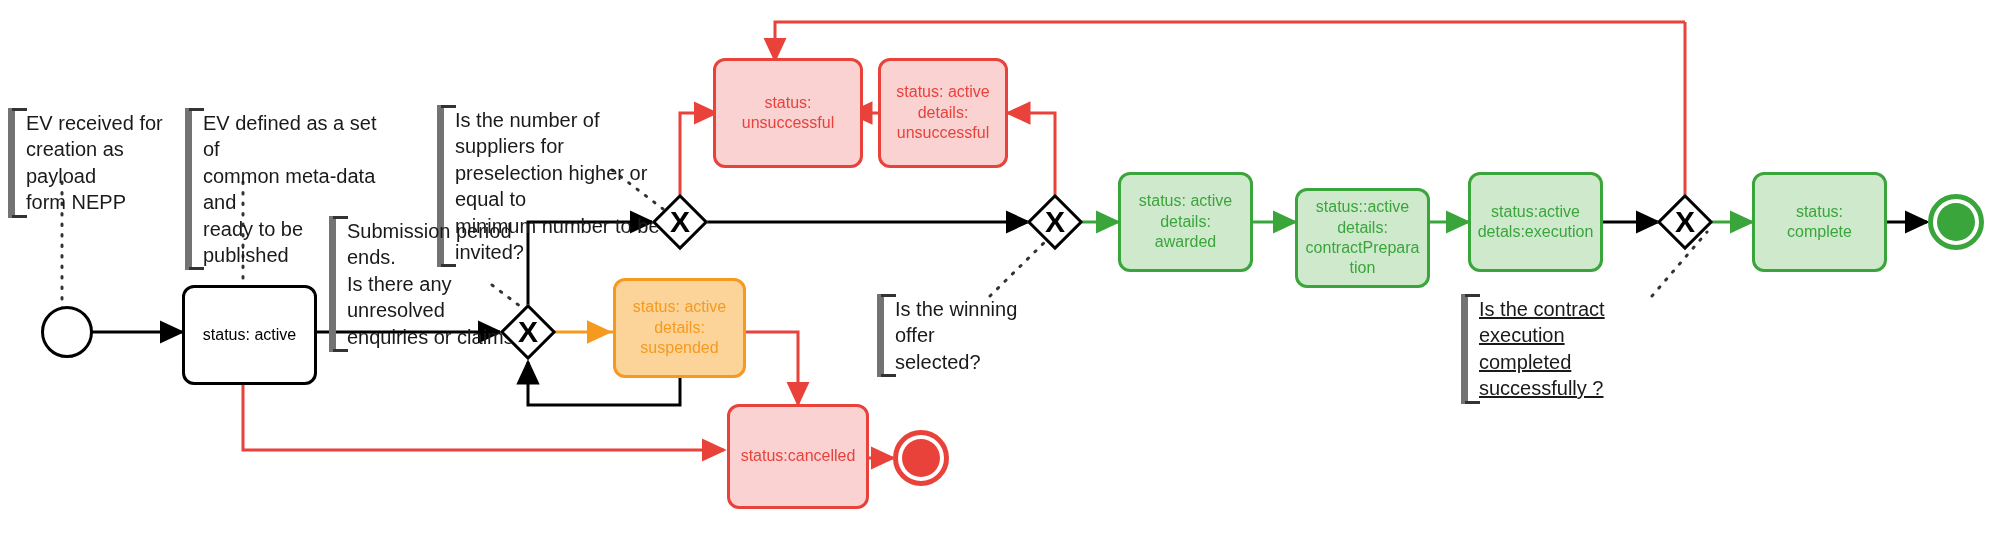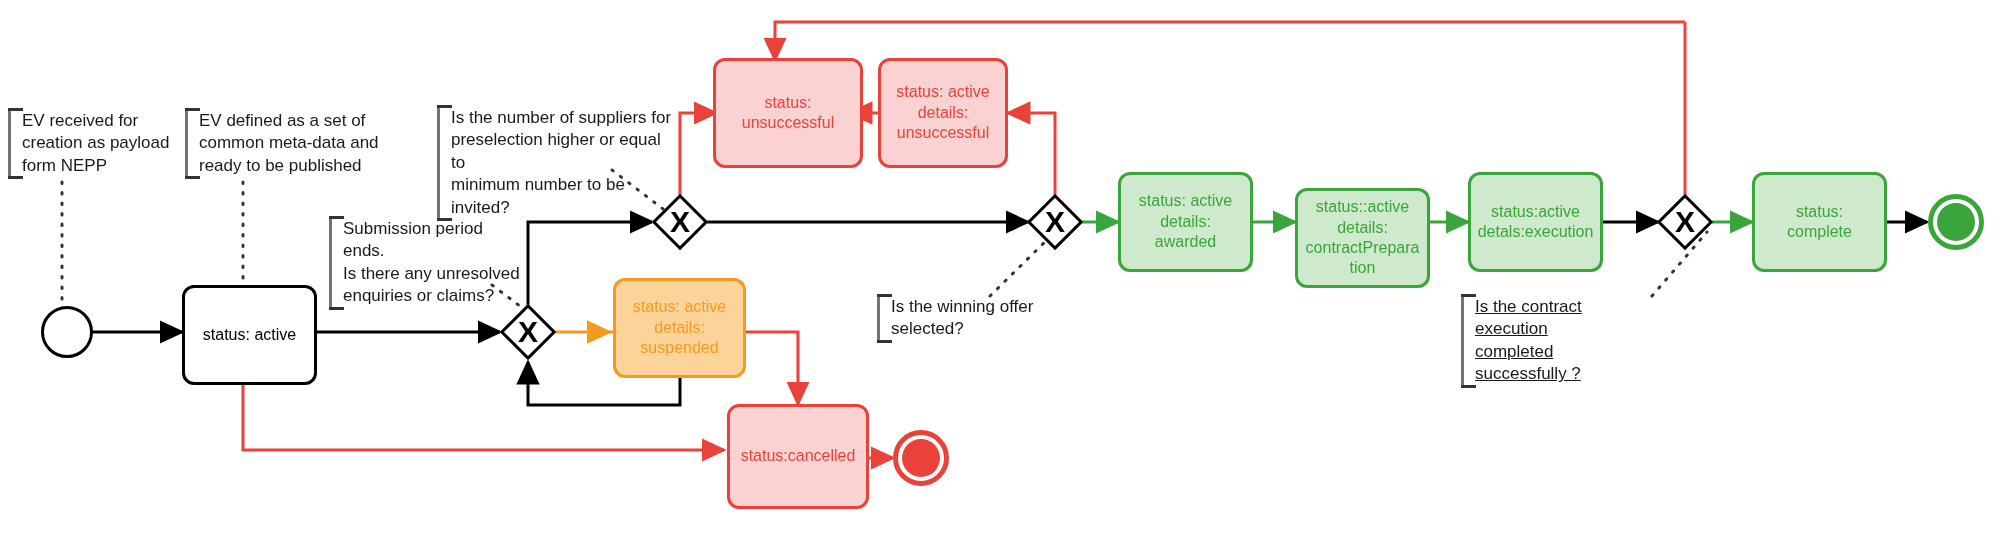--- a/index.html
+++ b/index.html
@@ -122,24 +122,24 @@
     color: #000000;
     line-height: 1;
     font-family: "Liberation Sans", sans-serif;
   }
 
   
   .anno {
     position: absolute;
     box-sizing: border-box;
     padding: 2px 2px 2px 11px;
-    font-size: 17px;
+    font-size: 20px;
     line-height: 1.32;
     white-space: pre-line;
-    border-left: 3px solid #737373;
+    border-left: 7px solid #737373;
     color: #1a1a1a;
   }
   .anno::before,
   .anno::after {
     content: "";
     position: absolute;
     left: -3px;
     width: 15px;
     height: 3px;
     background: #333;

